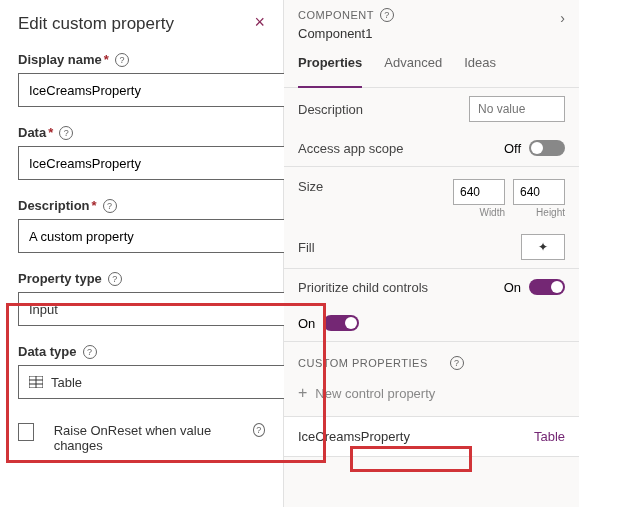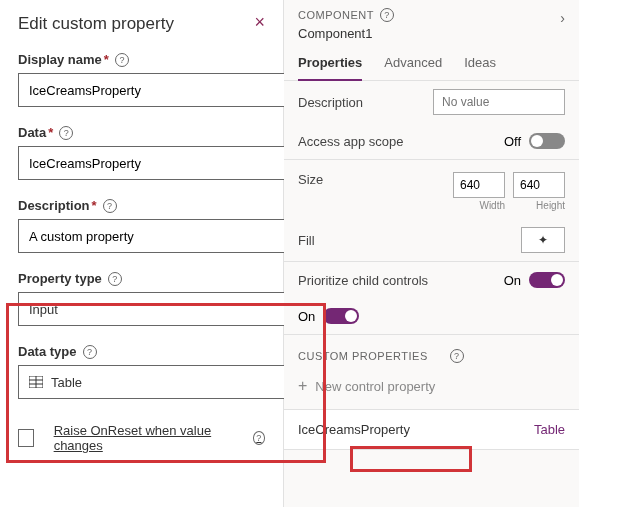--- a/index.html
+++ b/index.html
@@ -19,38 +19,38 @@
   .text-input { width: 300px; height: 34px; border: 1px solid #666; padding: 0 10px; font-size: 13px; outline: none; }
   
   .select-box { width: 300px; height: 34px; border: 1px solid #666; padding: 0 10px; display: flex; align-items: center; justify-content: space-between; cursor: pointer; background: #fff; text-align: right; }
   .select-left { display: flex; align-items: center; gap: 8px; }
   .chev { font-size: 12px; color: #333; }
   .table-icon { width: 14px; height: 12px; }
   
   .highlight-box { position: absolute; border: 3px solid #d13438; pointer-events: none; }
   .hl1 { left: 6px; top: 303px; width: 320px; height: 160px; }
   
-  .checkbox-row { display: flex; align-items: center; gap: 20px; margin-top: 24px; text-decoration: underline; }
+  .checkbox-row { display: flex; align-items: flex-start; gap: 20px; margin-top: 24px; }
   .checkbox { width: 18px; height: 18px; border: 1px solid #666; cursor: pointer; }
   
   
   .right { width: 295px; padding: 8px 0 0 0; background: #faf9f8; position: relative; }
   .comp-header { padding: 0 14px 4px 14px; }
   .comp-label-row { display: flex; align-items: center; gap: 6px; color: #666; font-size: 11px; letter-spacing: 0.5px; }
   .comp-chev { position: absolute; right: 14px; top: 10px; color: #666; font-size: 14px; cursor: pointer; }
   .comp-name { font-size: 13px; font-weight: 400; margin-top: 4px; color: #333; }
   
   .tabs { display: flex; gap: 22px; padding: 10px 14px 0 14px; border-bottom: 1px solid #e1e1e1; }
-  .tab { font-size: 13px; color: #666; padding-bottom: 9px; cursor: pointer; }
+  .tab { font-size: 13px; color: #666; padding-bottom: 16px; cursor: pointer; }
   .tab.active { color: #333; font-weight: 600; border-bottom: 2px solid #742774; margin-bottom: -1px; }
   
   .prop-section { border-bottom: 1px solid #e1e1e1; }
   .prop-row { display: flex; align-items: center; justify-content: space-between; padding: 8px 14px; min-height: 36px; }
   .prop-label { color: #444; font-size: 13px; }
-  .prop-value-input { width: 132px; height: 26px; border: 1px solid #aaa; padding: 0 8px; font-size: 12px; color: #888; background: #fff; }
+  .prop-value-input { width: 96px; height: 26px; border: 1px solid #aaa; padding: 0 8px; font-size: 12px; color: #888; background: #fff; }
   
   .size-inputs { display: flex; gap: 8px; }
   .size-col { display: flex; flex-direction: column; align-items: flex-end; }
   .size-input { width: 52px; height: 26px; border: 1px solid #aaa; padding: 0 6px; font-size: 12px; background: #fff; }
   .size-caption { font-size: 10px; color: #888; margin-top: 2px; text-align: right; }
   
   .fill-swatch { width: 44px; height: 26px; border: 1px solid #aaa; background: #fff; display: flex; align-items: center; justify-content: center; cursor: pointer; }
   .paint-icon { font-size: 12px; }
   
   .toggle-row .state { color: #000000; margin-right: 8px; font-size: 13px; }

